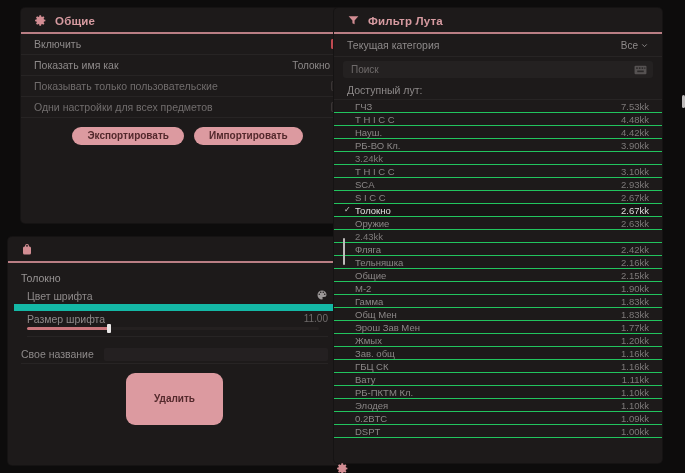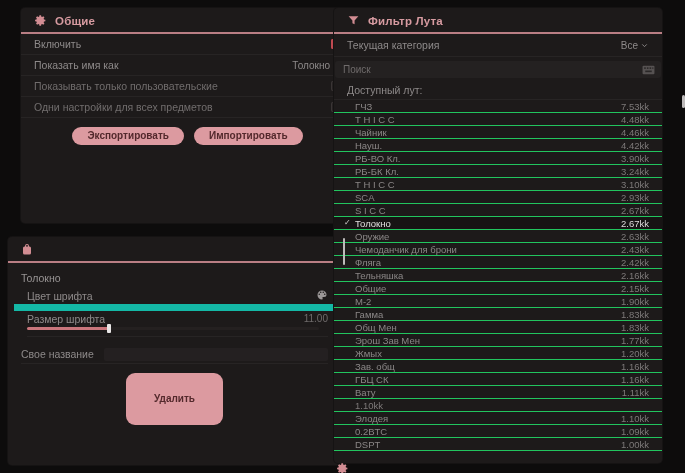--- a/index.html
+++ b/index.html
@@ -58,21 +58,21 @@
   .muted-val{color:#6f6b6b;font-size:10px;}
   .name-row{display:flex;align-items:center;margin:8px 13px 0 13px;height:18px;border-bottom:1px solid #272424;}
   .name-row .lbl{color:#8e8a8a;font-size:10.5px;flex:none;}
   .text-input{flex:1;margin-left:10px;height:13px;background:#242021;border:none;border-radius:2px;
       color:#b5b1b1;font-family:inherit;font-size:10px;padding:0 5px;outline:none;}
   .delete-wrap{display:flex;justify-content:center;margin-top:9px;}
 
   
   .search-row{
     display:flex;align-items:center;justify-content:space-between;
-    margin:4px 1px 0;height:17px;background:#242121;border-radius:3px;padding:0 6px;
+    margin:4px 9px 0;height:17px;background:#242121;border-radius:3px;padding:0 6px;
   }
   .search-input{flex:1;background:transparent;border:none;outline:none;
       color:#9b9797;font-family:inherit;font-size:10px;}
   .search-input::placeholder{color:#6f6b6b;}
   .list-label{padding:6px 13px 3px;color:#8e8a8a;font-size:10.5px;}
   .loot-list{border-top:1px solid #272424;overflow:hidden;height:366px;}
   .loot-row{
     display:flex;align-items:center;height:12px;
     padding:0 13px 0 10px;border-bottom:1px solid #22c55e;
     font-size:9.5px;color:#8b8787;cursor:pointer;
@@ -221,36 +221,30 @@
     <span class="loot-name">ГЧЗ</span>
     <span class="loot-value">7.53kk</span>
   </div>
       <div class="loot-row">
     <span class="loot-check"></span>
     <span class="loot-name">Т Н І С С</span>
     <span class="loot-value">4.48kk</span>
   </div>
       <div class="loot-row">
     <span class="loot-check"></span>
-    <span class="loot-name">Чайник</span>
-    <span class="loot-value">4.46kk</span>
-  </div>
-      <div class="loot-row">
-    <span class="loot-check"></span>
     <span class="loot-name">Науш.</span>
     <span class="loot-value">4.42kk</span>
   </div>
       <div class="loot-row">
     <span class="loot-check"></span>
     <span class="loot-name">РБ-ВО Кл.</span>
     <span class="loot-value">3.90kk</span>
   </div>
       <div class="loot-row">
     <span class="loot-check"></span>
-    <span class="loot-name">РБ-БК Кл.</span>
     <span class="loot-value">3.24kk</span>
   </div>
       <div class="loot-row">
     <span class="loot-check"></span>
     <span class="loot-name">Т Н І С С</span>
     <span class="loot-value">3.10kk</span>
   </div>
       <div class="loot-row">
     <span class="loot-check"></span>
     <span class="loot-name">SCA</span>
@@ -266,21 +260,20 @@
     <span class="loot-name">Толокно</span>
     <span class="loot-value">2.67kk</span>
   </div>
       <div class="loot-row">
     <span class="loot-check"></span>
     <span class="loot-name">Оружие</span>
     <span class="loot-value">2.63kk</span>
   </div>
       <div class="loot-row">
     <span class="loot-check"></span>
-    <span class="loot-name">Чемоданчик для брони</span>
     <span class="loot-value">2.43kk</span>
   </div>
       <div class="loot-row">
     <span class="loot-check"></span>
     <span class="loot-name">Фляга</span>
     <span class="loot-value">2.42kk</span>
   </div>
       <div class="loot-row">
     <span class="loot-check"></span>
     <span class="loot-name">Тельняшка</span>
@@ -326,20 +319,21 @@
     <span class="loot-name">ГБЦ СК</span>
     <span class="loot-value">1.16kk</span>
   </div>
       <div class="loot-row">
     <span class="loot-check"></span>
     <span class="loot-name">Вату</span>
     <span class="loot-value">1.11kk</span>
   </div>
       <div class="loot-row">
     <span class="loot-check"></span>
+    <span class="loot-name">РБ-ПКТМ Кл.</span>
     <span class="loot-value">1.10kk</span>
   </div>
       <div class="loot-row">
     <span class="loot-check"></span>
     <span class="loot-name">Элодея</span>
     <span class="loot-value">1.10kk</span>
   </div>
       <div class="loot-row">
     <span class="loot-check"></span>
     <span class="loot-name">0.2BTC</span>

